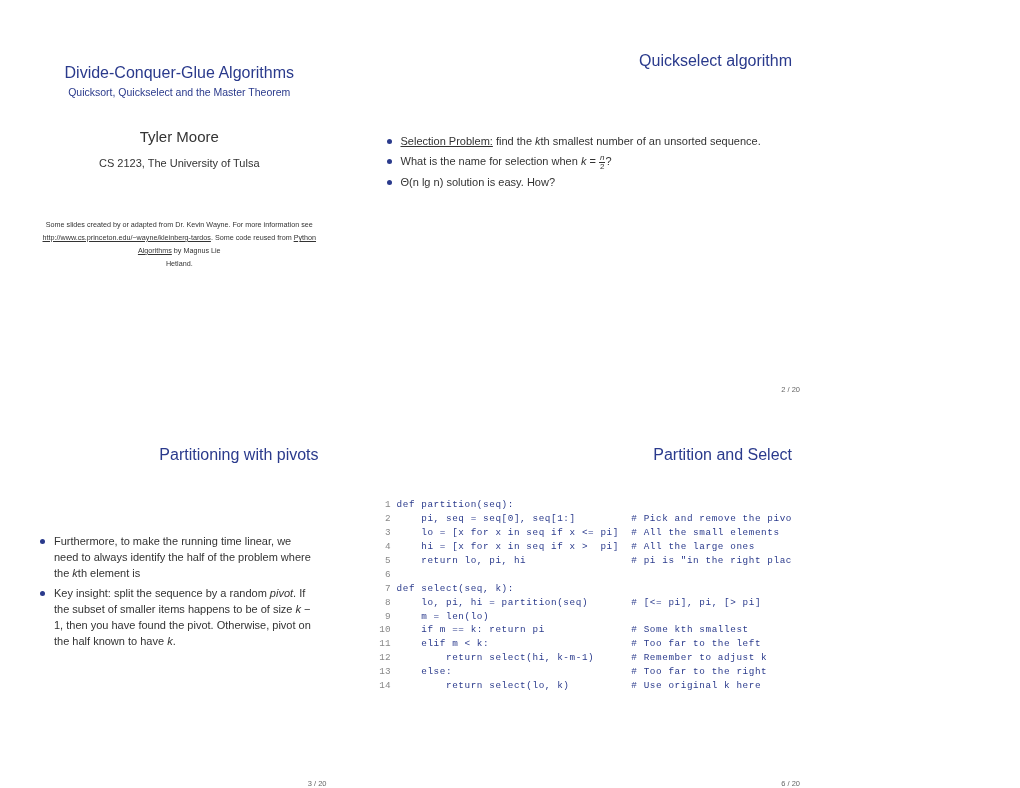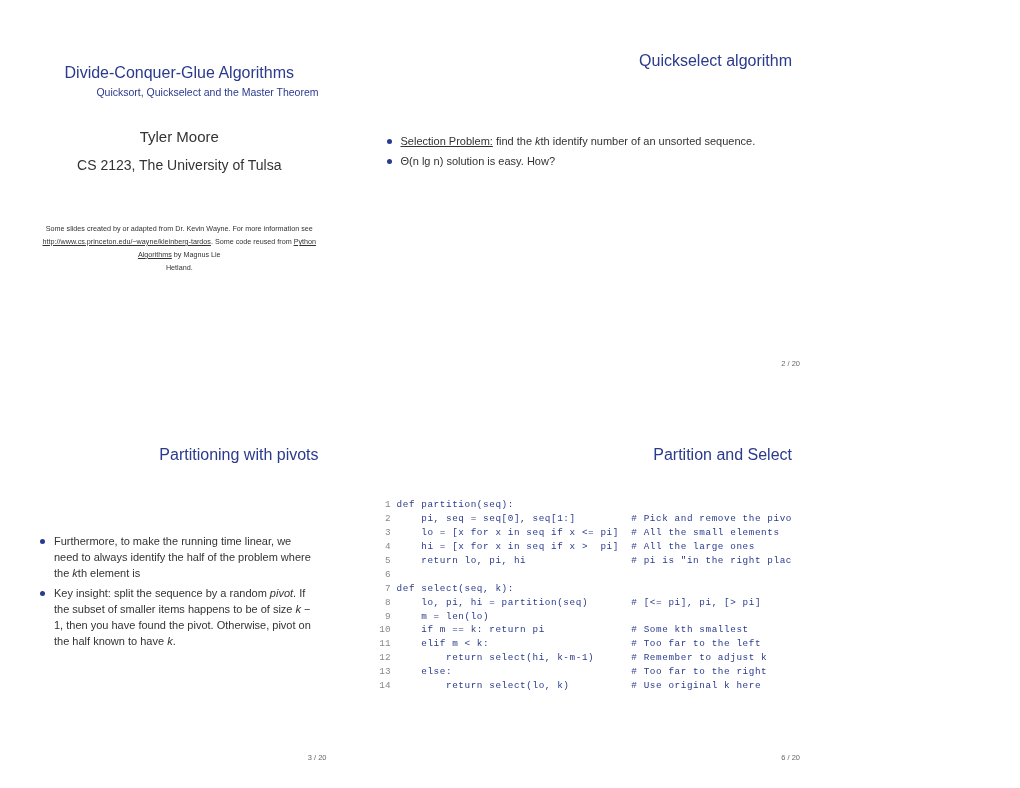--- a/index.html
+++ b/index.html
@@ -30,30 +30,30 @@
     color: #2a3a8c;
     font-size: 16px;
     font-weight: 400;
     margin: 0 0 4px 0;
   }
   .subtitle {
     color: #2a3a8c;
     font-size: 10.5px;
     font-weight: 400;
     margin: 0 0 30px 0;
-    text-align: right;
+    text-align: center;
   }
   .author {
     text-align: center;
     font-size: 15px;
     margin: 14px 0 12px 0;
   }
   .affil {
     text-align: center;
-    font-size: 14px;
+    font-size: 11px;
     margin: 0 0 40px 0;
   }
   .credits {
     text-align: center;
     font-size: 7.2px;
     line-height: 1.8;
     margin-top: 50px;
   }
   .credits .u { text-decoration: underline; }
   ul.bul {
@@ -74,21 +74,21 @@
     left: 0;
     top: 5px;
     width: 5px;
     height: 5px;
     border-radius: 50%;
     background: #2a3a8c;
   }
   .pgnum {
     position: absolute;
     right: 20px;
-    bottom: 26px;
+    bottom: 0;
     font-size: 7.5px;
     color: #666;
   }
   .s1 { text-align: center; }
   .s1 .title { text-align: center; margin-top: 40px; }
   .s2 .title, .s3 .title, .s4 .title {
     margin-top: 28px;
     margin-bottom: 0;
     text-align: right;
   }
@@ -126,21 +126,24 @@
       <span>Some slides created by or adapted from Dr. Kevin Wayne. For more information see</span><br>
       <span class="u">http://www.cs.princeton.edu/~wayne/kleinberg-tardos</span><span>. Some code reused from </span><span class="u">Python Algorithms</span><span> by Magnus Lie</span><br>
       <span>Hetland.</span>
     </div>
   </div>
 
   <div class="slide s2">
     <div class="title">Quickselect algorithm</div>
     <ul class="bul">
       <li>
-        <span class="und">Selection Problem:</span><span> find the </span><span class="ital">k</span><span>th identify number of an unsorted sequence.</span>
+        <span class="und">Selection Problem:</span><span> find the </span><span class="ital">k</span><span>th smallest number of an unsorted sequence.</span>
+      </li>
+      <li>
+        <span>What is the name for selection when </span><span class="ital">k</span><span> = </span><span class="frac"><span class="n ital">n</span><span class="d">2</span></span><span>?</span>
       </li>
       <li>
         <span>Θ(n lg n) solution is easy. How?</span>
       </li>
     </ul>
     <div class="pgnum">2 / 20</div>
   </div>
 
   <div class="slide s3">
     <div class="title">Partitioning with pivots</div>

